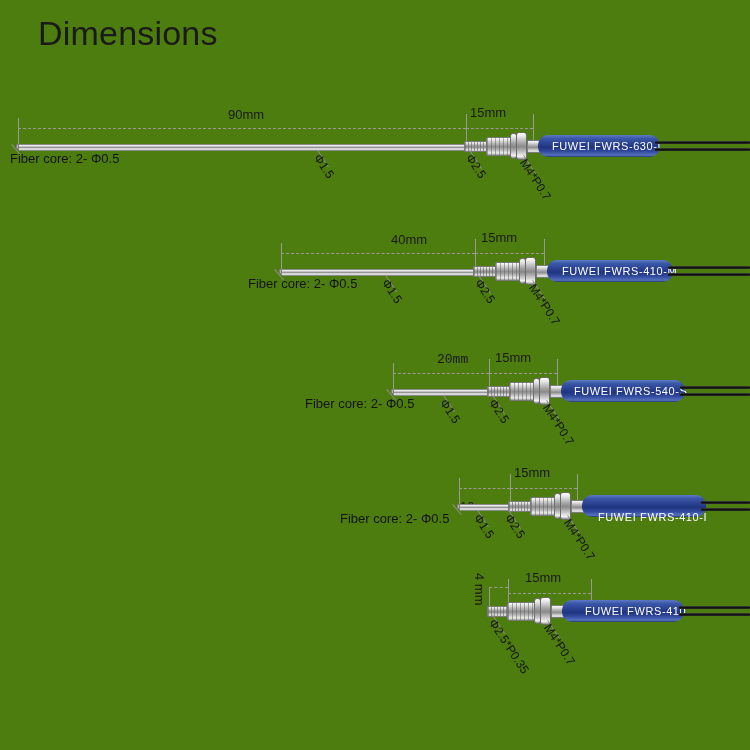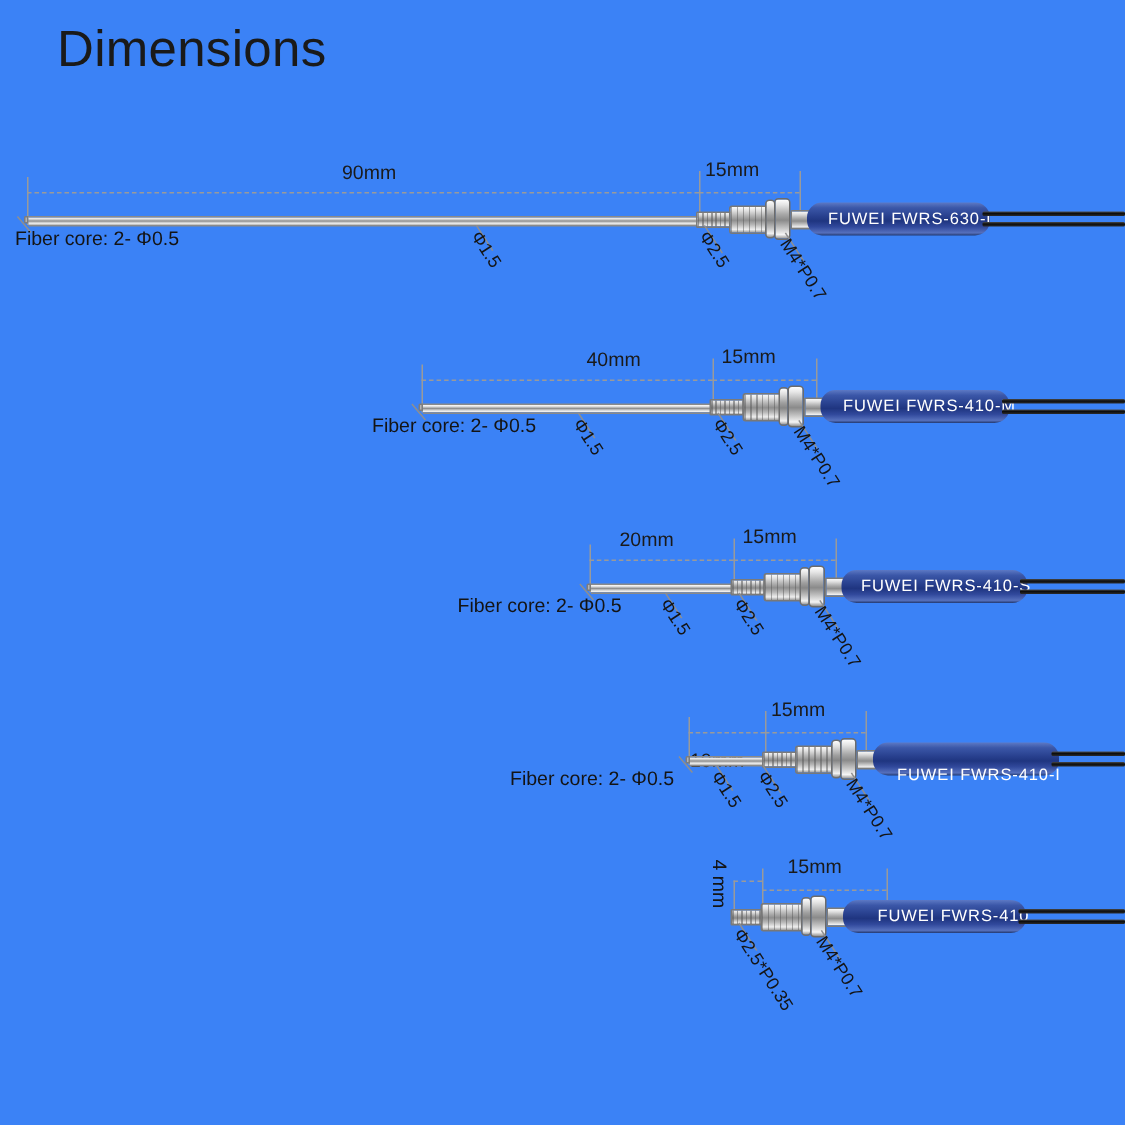--- a/index.html
+++ b/index.html
@@ -4,21 +4,21 @@
 <style>
   html, body {
     margin: 0;
     padding: 0;
     background: #ffffff;
   }
   #page {
     position: relative;
     width: 750px;
     height: 750px;
-    background: #3b82f6;
+    background: #4d7c0f;
     font-family: "Liberation Sans", sans-serif;
     overflow: hidden;
   }
   #title {
     position: absolute;
     left: 38px;
     top: 14px;
     font-size: 34px;
     font-weight: 400;
     color: #1a1a1a;
@@ -275,37 +275,37 @@
     <div class="rot-label" style="left:537px; top:57px;">M4*P0.7</div>
 
     <div class="lead" style="left:275px; top:44px; width:14px; transform:rotate(50deg);"></div>
     <div class="fiber-note" style="left:248px; top:52px;">Fiber core: 2- Φ0.5</div>
   </div>
 
   <div class="row" style="top:345px;">
     <div class="ext-line" style="left:393px; top:18px; height:32px;"></div>
     <div class="ext-line" style="left:489px; top:14px; height:30px;"></div>
     <div class="dim-line" style="left:393px; top:28px; width:96px;"></div>
-    <div class="dim-text" style="left:413px; top:8px;">20mm</div>
+    <div class="dim-text" style="left:437px; top:8px;font-family:Liberation Mono, monospace;">20mm</div>
 
     <div class="ext-line" style="left:557px; top:14px; height:28px;"></div>
     <div class="dim-line" style="left:489px; top:28px; width:68px;"></div>
     <div class="dim-text" style="left:495px; top:6px;">15mm</div>
 
     <div class="stem-tip" style="left:391px; top:44px;"></div>
     <div class="stem" style="left:394px; top:44px; width:95px;"></div>
 
     <div class="thread-small" style="left:487px; top:41px; width:24px;"></div>
     <div class="barrel" style="left:509px; top:37px; width:26px;"></div>
     <div class="washer" style="left:533px; top:33px;"></div>
     <div class="nut" style="left:539px; top:32px;"></div>
     <div class="neck" style="left:550px; top:40px; width:14px;"></div>
 
     <div class="body" style="left:561px; top:35px; width:124px;"></div>
-    <div class="body-label" style="left:574px; top:41px;">FUWEI FWRS-410-S</div>
+    <div class="body-label" style="left:574px; top:41px;">FUWEI FWRS-540-S</div>
 
     <div class="wire" style="left:680px; top:41px; width:70px;"></div>
     <div class="wire" style="left:680px; top:48px; width:70px;"></div>
 
     <div class="lead" style="left:444px; top:50px; width:20px; transform:rotate(57deg);"></div>
     <div class="rot-label" style="left:448px; top:52px;">Φ1.5</div>
 
     <div class="lead" style="left:493px; top:50px; width:22px; transform:rotate(57deg);"></div>
     <div class="rot-label" style="left:497px; top:52px;">Φ2.5</div>
 

